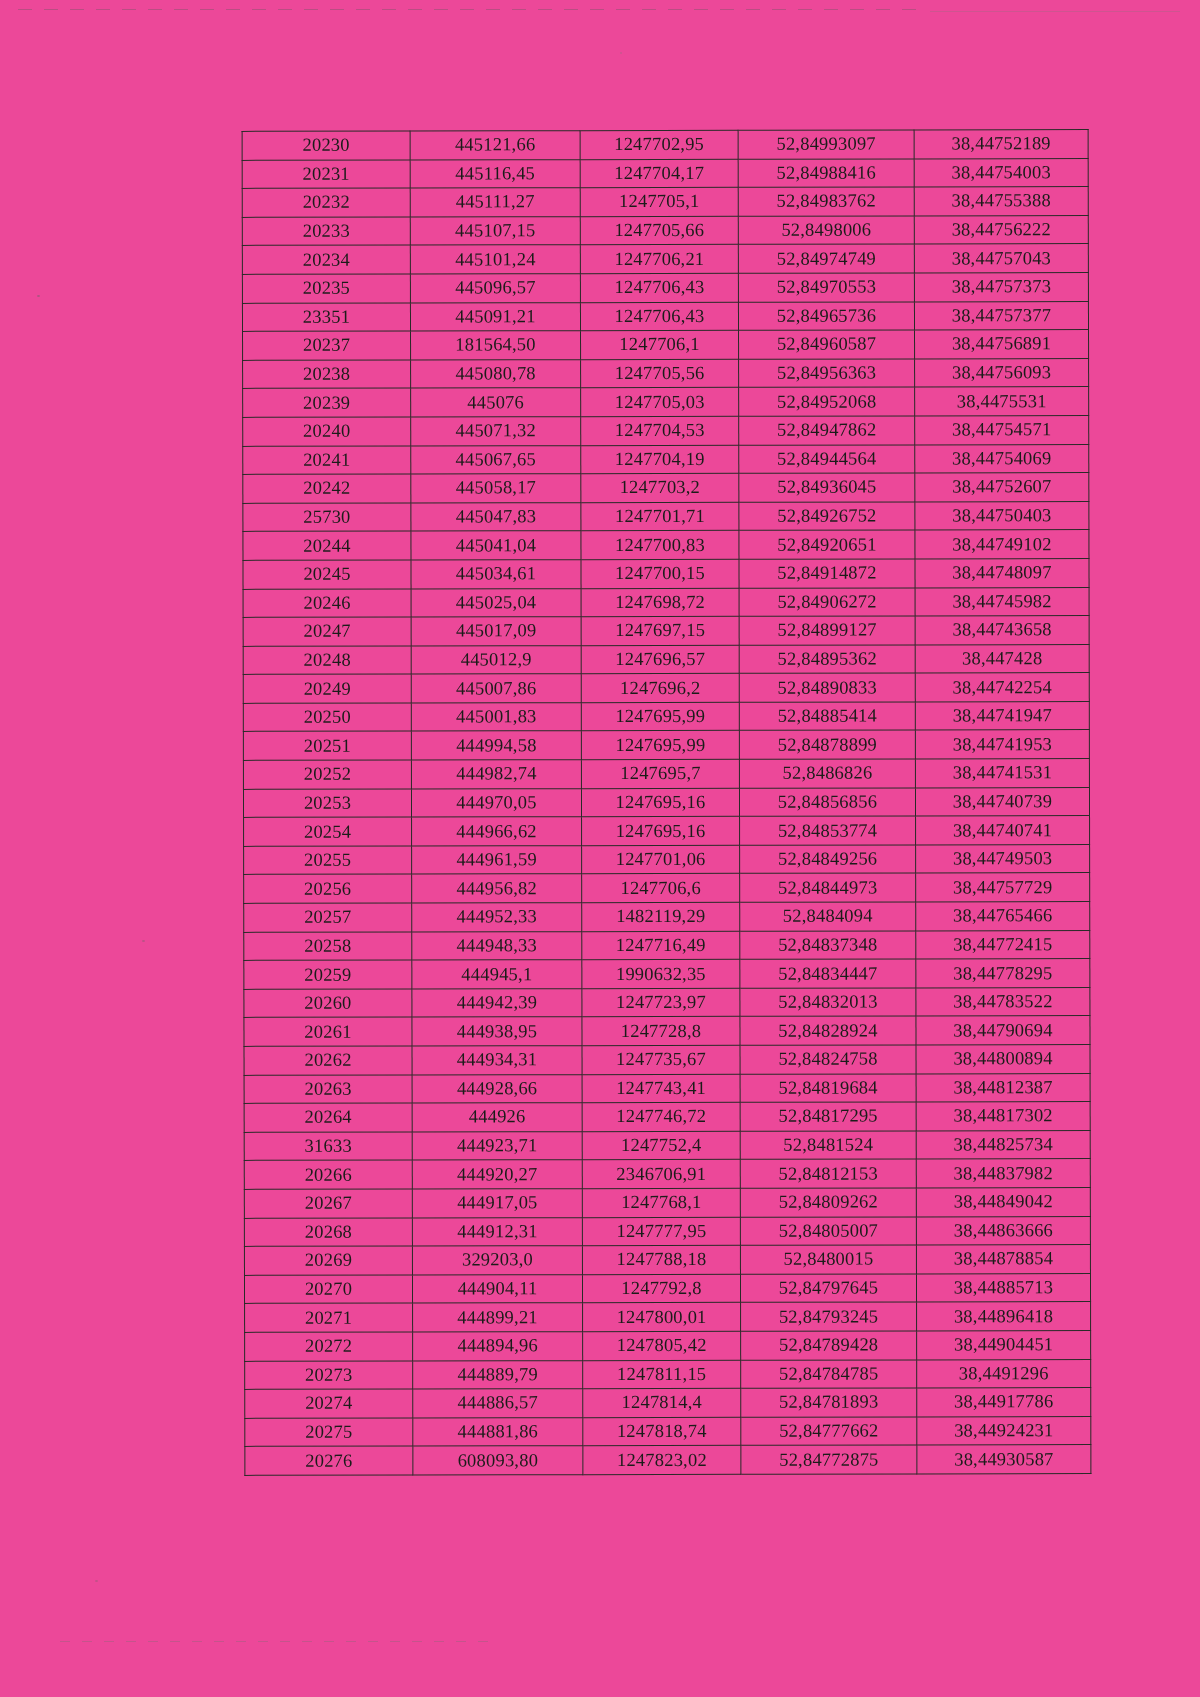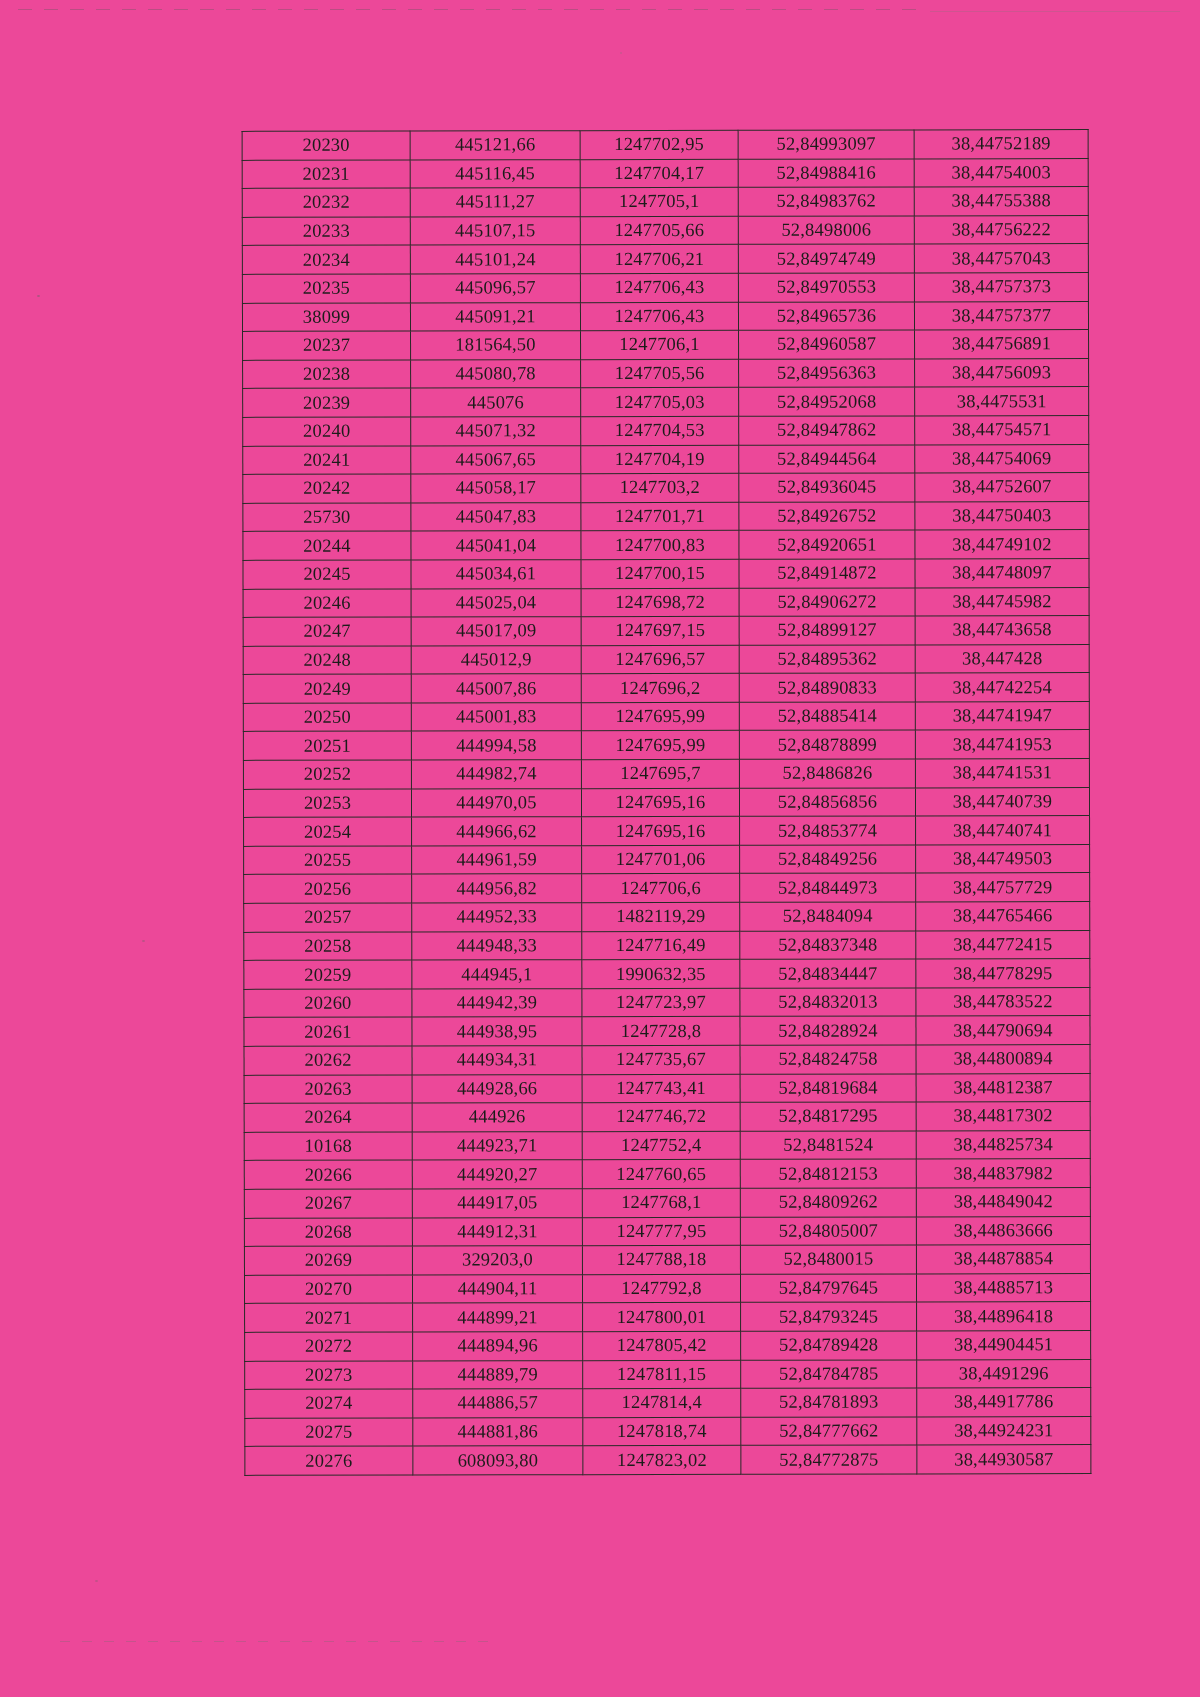--- a/index.html
+++ b/index.html
@@ -163,21 +163,21 @@
           <td>38,44757043</td>
         </tr>
         <tr>
           <td>20235</td>
           <td>445096,57</td>
           <td>1247706,43</td>
           <td>52,84970553</td>
           <td>38,44757373</td>
         </tr>
         <tr>
-          <td>38099</td>
+          <td>23351</td>
           <td>445091,21</td>
           <td>1247706,43</td>
           <td>52,84965736</td>
           <td>38,44757377</td>
         </tr>
         <tr>
           <td>20237</td>
           <td>181564,50</td>
           <td>1247706,1</td>
           <td>52,84960587</td>
@@ -366,30 +366,30 @@
           <td>38,44812387</td>
         </tr>
         <tr>
           <td>20264</td>
           <td>444926</td>
           <td>1247746,72</td>
           <td>52,84817295</td>
           <td>38,44817302</td>
         </tr>
         <tr>
-          <td>10168</td>
+          <td>31633</td>
           <td>444923,71</td>
           <td>1247752,4</td>
           <td>52,8481524</td>
           <td>38,44825734</td>
         </tr>
         <tr>
           <td>20266</td>
           <td>444920,27</td>
-          <td>1247760,65</td>
+          <td>2346706,91</td>
           <td>52,84812153</td>
           <td>38,44837982</td>
         </tr>
         <tr>
           <td>20267</td>
           <td>444917,05</td>
           <td>1247768,1</td>
           <td>52,84809262</td>
           <td>38,44849042</td>
         </tr>

